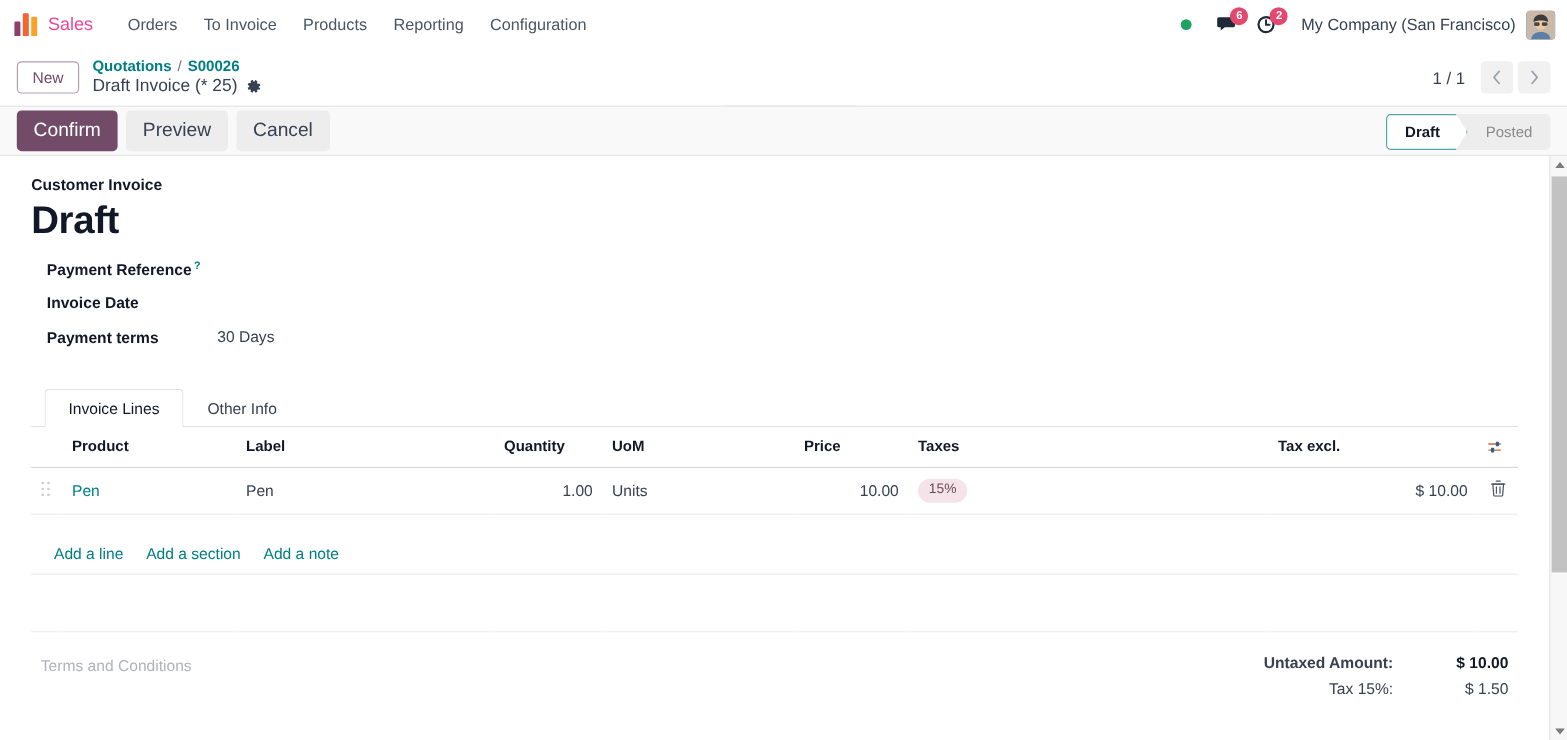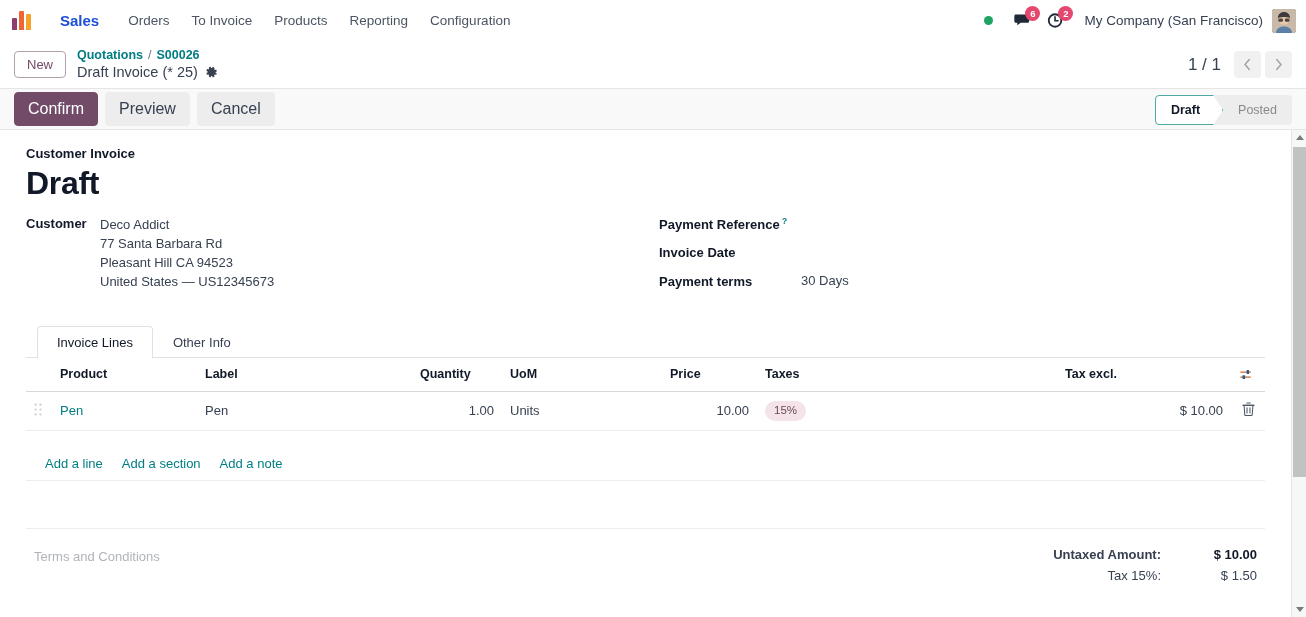--- a/index.html
+++ b/index.html
@@ -21,21 +21,21 @@
     background: #ffffff;
     padding: 0 10px 0 12px;
     position: relative;
   }
   .brand { display: flex; align-items: center; gap: 9px; margin-right: 18px; }
   .logo { display: flex; align-items: flex-end; gap: 2px; height: 19px; }
   .logo i { display: block; width: 5px; border-radius: 1px 1px 0 0; }
   .logo i.b1 { height: 12px; background: #8f3c6e; }
   .logo i.b2 { height: 19px; background: #f06532; }
   .logo i.b3 { height: 16px; background: #f7a32a; }
-  .app-name { font-size: 15px; color: #1d4ed8; font-weight: 700; margin-left: 20px; }
+  .app-name { font-size: 15px; color: #ec4899; font-weight: 400; }
   .nav-items { display: flex; align-items: center; gap: 0; }
   .nav-item {
     font-size: 13.5px; color: #4b5563; padding: 6px 11px;
     cursor: pointer; border-radius: 3px; white-space: nowrap;
   }
   .nav-right {
     position: absolute; right: 10px; top: 0; height: 41px;
     display: flex; align-items: center; gap: 0;
   }
   .sys-dot { width: 9px; height: 9px; border-radius: 50%; background: #1ea362; margin-right: 13px; }
@@ -73,21 +73,21 @@
     position: absolute; left: 601px; top: 47px;
     border: 1px solid #dcdcdc; background: #fff; border-radius: 4px;
     padding: 5px 12px 5px 10px; display: flex; align-items: center; gap: 8px;
     cursor: pointer; height: 34px;
   }
   .smart-txt { display: flex; flex-direction: column; line-height: 1.15; }
   .smart-label { font-size: 12.5px; color: #374151; }
   .smart-value { font-size: 12px; color: #4b5563; }
 
   .pager { position: absolute; right: 14px; top: 0; height: 47px; display: flex; align-items: center; gap: 4px; }
-  .pager-count { font-size: 17px; color: #374151; margin-right: 9px; }
+  .pager-count { font-size: 14px; color: #374151; margin-right: 9px; }
   .pager-btn {
     width: 27px; height: 27px; border: none; background: #f1f1f1; border-radius: 4px;
     display: flex; align-items: center; justify-content: center; cursor: pointer; color: #9aa0a6;
   }
 
   
   .actionbar {
     flex: 0 0 42px; background: #f9f9f9; border-top: 1px solid #e5e5e5; border-bottom: 1px solid #e5e5e5;
     display: flex; align-items: center; padding: 0 14px; position: relative;
   }
@@ -304,31 +304,20 @@
   </div>
 
   <div class="scroll-area">
     <div class="sheet-wrap">
       <div class="sheet">
 
         <div class="doc-type">Customer Invoice</div>
         <div class="doc-title">Draft</div>
 
         <div class="form-grid">
-          <div class="col-left">
-            <div class="frow">
-              <div class="flabel">Customer</div>
-              <div>
-                <div class="cust-name">Deco Addict</div>
-                <div class="addr-line">77 Santa Barbara Rd</div>
-                <div class="addr-line">Pleasant Hill CA 94523</div>
-                <div class="addr-line">United States — US12345673</div>
-              </div>
-            </div>
-          </div>
 
           <div class="col-right">
             <div class="frow">
               <div class="flabel wide">
                 <span>Payment Reference</span><span class="help-sup">?</span>
               </div>
               <div class="fvalue f-empty"></div>
             </div>
             <div class="frow">
               <div class="flabel wide">Invoice Date</div>

